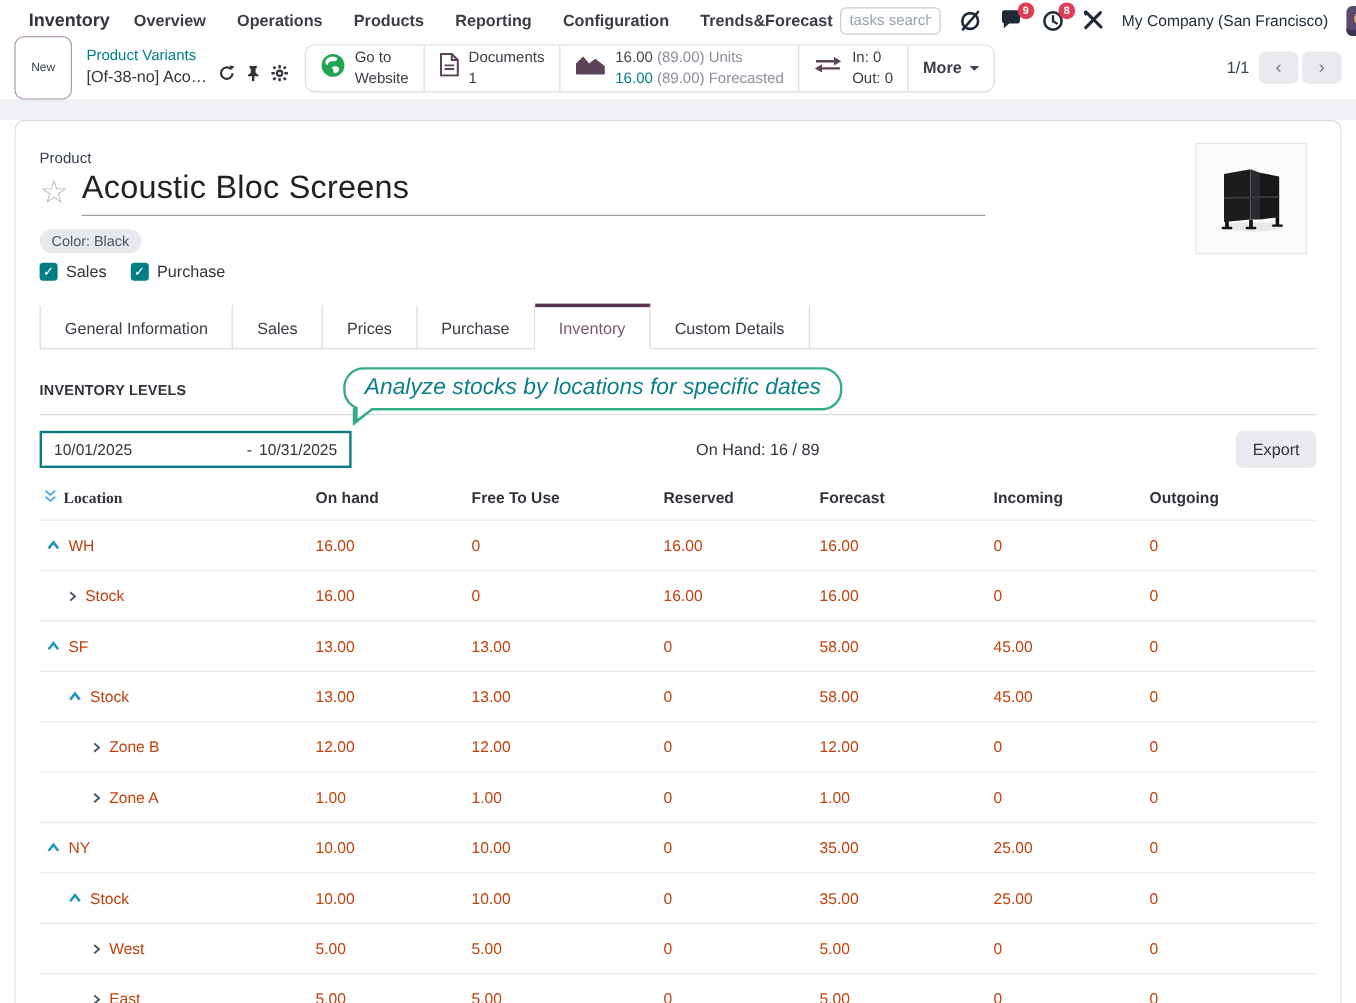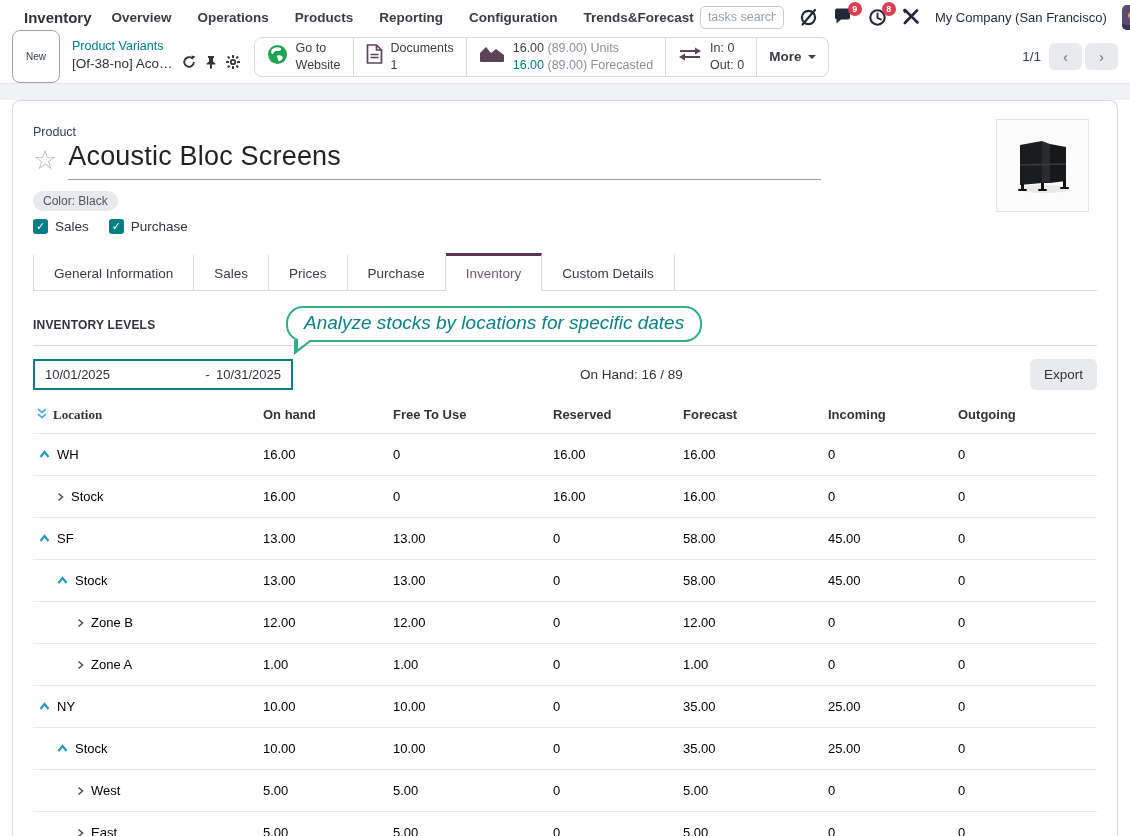--- a/index.html
+++ b/index.html
@@ -102,21 +102,21 @@
   .date-range .d1 { flex:1; }
   .onhand-summary { flex:1; text-align:center; font-size:13.5px; color:#32333b; padding-right:60px; }
   .btn-export { background:#e9eaed; border:none; border-radius:6px; padding:8px 14px; font-size:13.5px;
     color:#32333b; font-family:inherit; cursor:pointer; }
 
   
   .tbl { margin-top:6px; }
   .trow, .thead { display:grid; grid-template-columns:230px 130px 160px 130px 145px 130px 1fr;
     align-items:center; }
   .thead { height:37px; font-weight:700; font-size:13px; color:#32333b; }
-  .trow { height:42px; border-top:1px solid #e7e8ea; font-size:13px; color:#000000; cursor:pointer; }
+  .trow { height:42px; border-top:1px solid #e7e8ea; font-size:13px; color:#c2410c; cursor:pointer; }
   .loc { display:flex; align-items:center; gap:7px; }
   .lvl0 { padding-left:6px; } .lvl1 { padding-left:24px; } .lvl2 { padding-left:44px; }
   .head-loc { display:flex; align-items:center; gap:6px; padding-left:4px;font-family:Liberation Serif, serif; }
   .toggle { display:flex; align-items:center; }
 </style>
 </head>
 <body>
 
 <div class="navbar">
   <div class="logo"></div>

